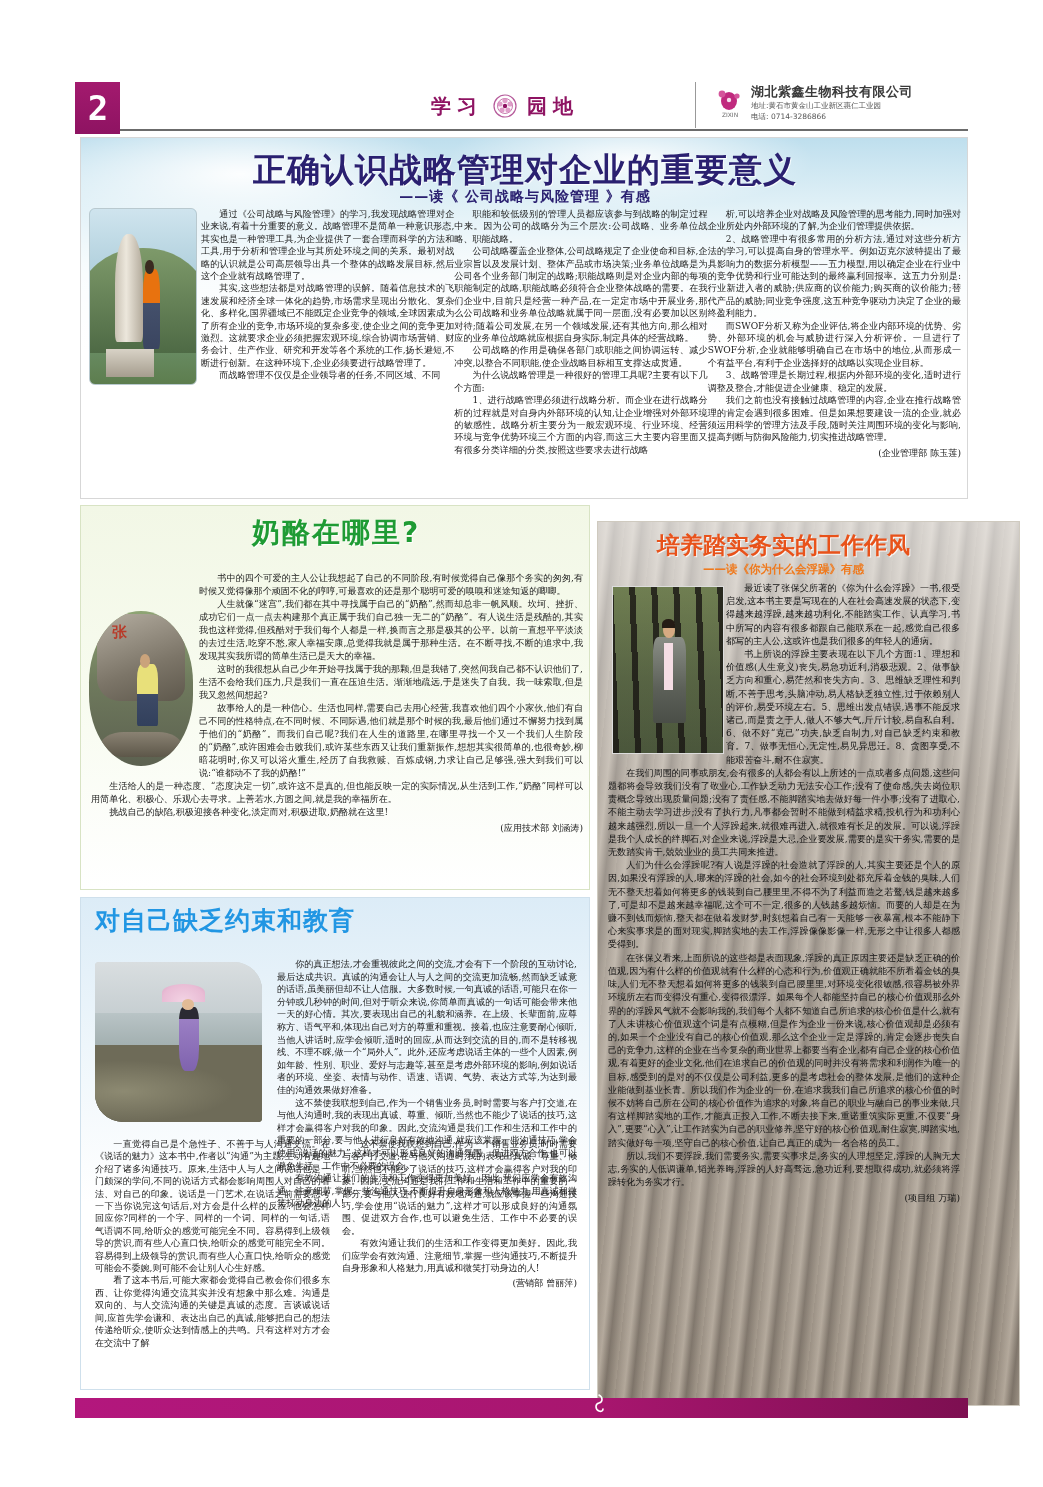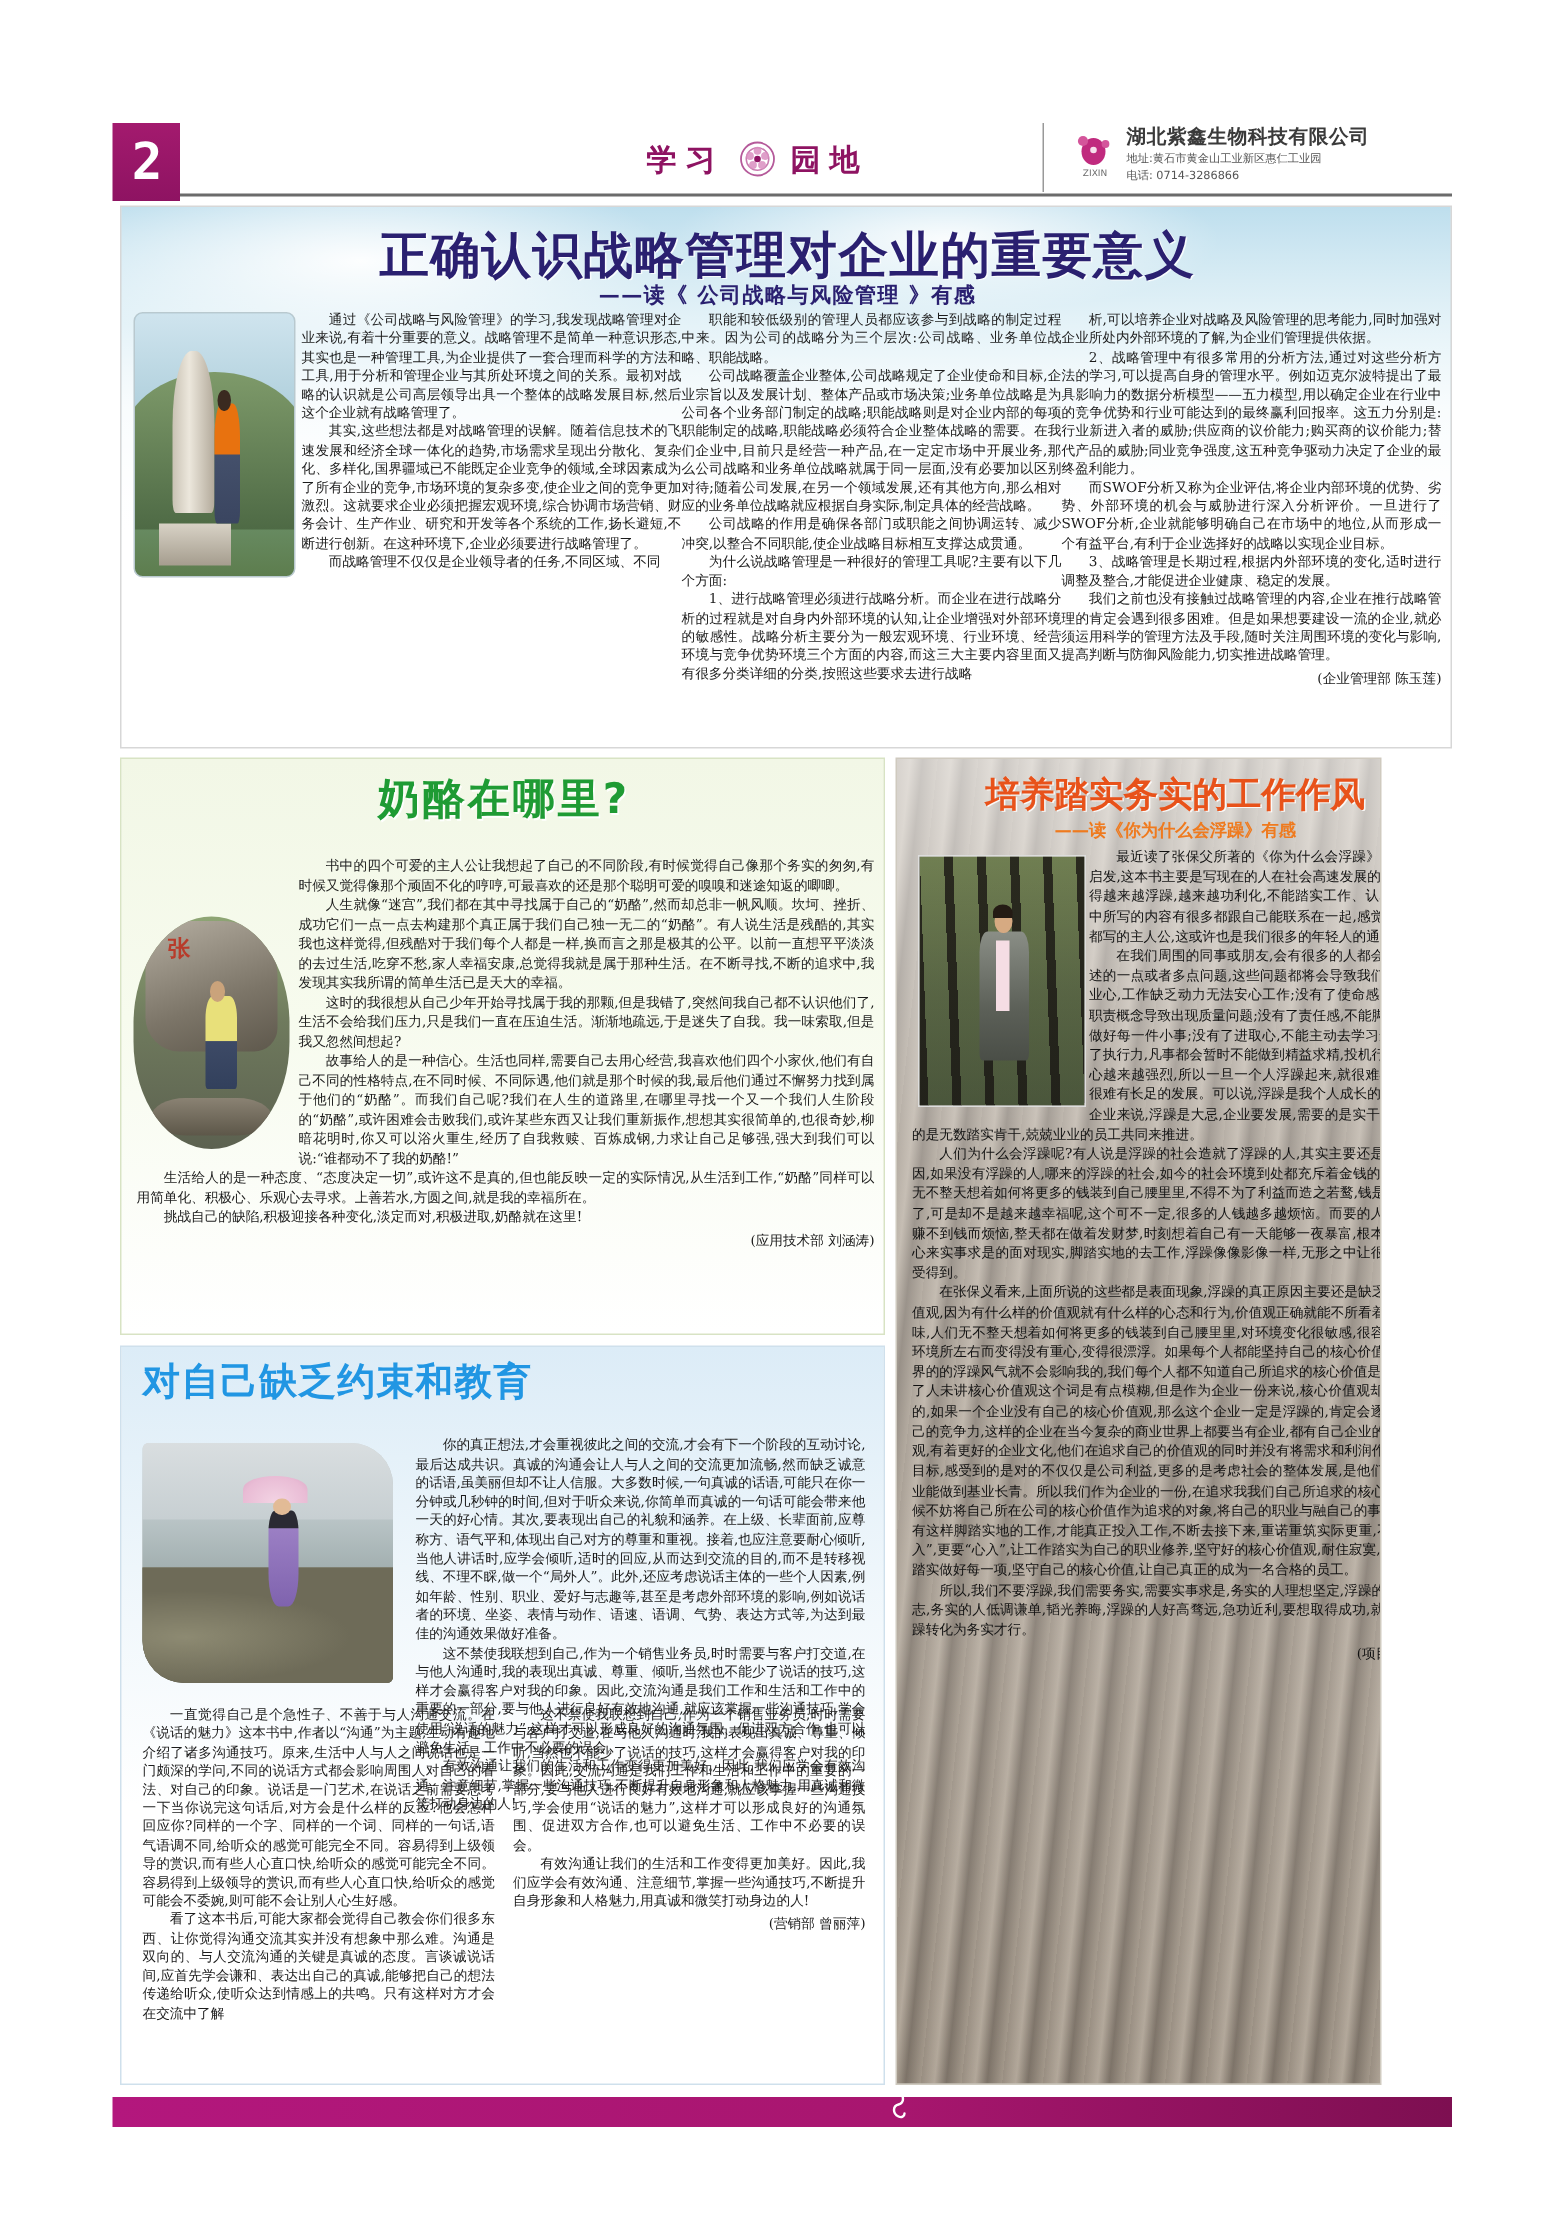--- a/index.html
+++ b/index.html
@@ -154,22 +154,22 @@
     color: #1b1b1b; text-align: justify;
     font-family: "DejaVu Serif", "Liberation Serif", serif;
   }
   .art2-body p { margin: 0; text-indent: 2em; }
   .wrapbox-l {
     float: left; width: 108px; height: 200px; shape-outside: margin-box;
   }
 
   
   .art3 {
-    position: absolute; left: 597px; top: 505px;
-    width: 324px; height: 885px;
+    position: absolute; left: 597px; top: 521px;
+    width: 423px; height: 885px;
     background:
       linear-gradient(180deg, rgba(255,255,255,.65) 0%, rgba(255,255,255,.35) 30%, rgba(255,255,255,.1) 100%),
       repeating-linear-gradient(96deg, #8d8173 0px, #a99d8e 9px, #6e6357 17px, #978b7c 27px),
       linear-gradient(180deg,#9b9081,#7e7468);
     border: 1px solid #cfcabf;
     overflow: hidden;
   }
   .art3-title {
     position: absolute; left: 0; top: 8px; width: 371px;
     text-align: center;
@@ -415,20 +415,21 @@
       <div class="trees"></div>
       <div class="man-coat"></div>
         <div class="man-shirt"></div>
       <div class="man-head"></div>
         <div class="man-hair"></div>
     </div>
 
     <div class="art3-body">
       <div class="wrapbox-r3"></div>
       <p>最近读了张保父所著的《你为什么会浮躁》一书,很受启发,这本书主要是写现在的人在社会高速发展的状态下,变得越来越浮躁,越来越功利化,不能踏实工作、认真学习,书中所写的内容有很多都跟自己能联系在一起,感觉自己很多都写的主人公,这或许也是我们很多的年轻人的通病。</p>
+      <p>书上所说的浮躁主要表现在以下几个方面:1、理想和价值感(人生意义)丧失,易急功近利,消极悲观。2、做事缺乏方向和重心,易茫然和丧失方向。3、思维缺乏理性和判断,不善于思考,头脑冲动,易人格缺乏独立性,过于依赖别人的评价,易受环境左右。5、思维出发点错误,遇事不能反求诸己,而是责之于人,做人不够大气,斤斤计较,易自私自利。6、做不好“克己”功夫,缺乏自制力,对自己缺乏约束和教育。7、做事无恒心,无定性,易见异思迁。8、贪图享受,不能艰苦奋斗,耐不住寂寞。</p>
       <p>在我们周围的同事或朋友,会有很多的人都会有以上所述的一点或者多点问题,这些问题都将会导致我们没有了敬业心,工作缺乏动力无法安心工作;没有了使命感,失去岗位职责概念导致出现质量问题;没有了责任感,不能脚踏实地去做好每一件小事;没有了进取心,不能主动去学习进步;没有了执行力,凡事都会暂时不能做到精益求精,投机行为和功利心越来越强烈,所以一旦一个人浮躁起来,就很难再进入,就很难有长足的发展。可以说,浮躁是我个人成长的绊脚石,对企业来说,浮躁是大忌,企业要发展,需要的是实干务实,需要的是无数踏实肯干,兢兢业业的员工共同来推进。</p>
       <p>人们为什么会浮躁呢?有人说是浮躁的社会造就了浮躁的人,其实主要还是个人的原因,如果没有浮躁的人,哪来的浮躁的社会,如今的社会环境到处都充斥着金钱的臭味,人们无不整天想着如何将更多的钱装到自己腰里里,不得不为了利益而造之若鹜,钱是越来越多了,可是却不是越来越幸福呢,这个可不一定,很多的人钱越多越烦恼。而要的人却是在为赚不到钱而烦恼,整天都在做着发财梦,时刻想着自己有一天能够一夜暴富,根本不能静下心来实事求是的面对现实,脚踏实地的去工作,浮躁像像影像一样,无形之中让很多人都感受得到。</p>
       <p>在张保义看来,上面所说的这些都是表面现象,浮躁的真正原因主要还是缺乏正确的价值观,因为有什么样的价值观就有什么样的心态和行为,价值观正确就能不所看着金钱的臭味,人们无不整天想着如何将更多的钱装到自己腰里里,对环境变化很敏感,很容易被外界环境所左右而变得没有重心,变得很漂浮。如果每个人都能坚持自己的核心价值观那么外界的的浮躁风气就不会影响我的,我们每个人都不知道自己所追求的核心价值是什么,就有了人未讲核心价值观这个词是有点模糊,但是作为企业一份来说,核心价值观却是必须有的,如果一个企业没有自己的核心价值观,那么这个企业一定是浮躁的,肯定会逐步丧失自己的竞争力,这样的企业在当今复杂的商业世界上都要当有企业,都有自己企业的核心价值观,有着更好的企业文化,他们在追求自己的价值观的同时并没有将需求和利润作为唯一的目标,感受到的是对的不仅仅是公司利益,更多的是考虑社会的整体发展,是他们的这种企业能做到基业长青。所以我们作为企业的一份,在追求我我们自己所追求的核心价值的时候不妨将自己所在公司的核心价值作为追求的对象,将自己的职业与融自己的事业来做,只有这样脚踏实地的工作,才能真正投入工作,不断去接下来,重诺重筑实际更重,不仅要“身入”,更要“心入”,让工作踏实为自己的职业修养,坚守好的核心价值观,耐住寂寞,脚踏实地,踏实做好每一项,坚守自己的核心价值,让自己真正的成为一名合格的员工。</p>
       <p>所以,我们不要浮躁,我们需要务实,需要实事求是,务实的人理想坚定,浮躁的人胸无大志,务实的人低调谦单,韬光养晦,浮躁的人好高骛远,急功近利,要想取得成功,就必须将浮躁转化为务实才行。</p>
       <p class="sig">(项目组  万瑞)</p>
     </div>
   </div>
 
   <div class="art4">
     <div class="art4-title">对自己缺乏约束和教育</div>

